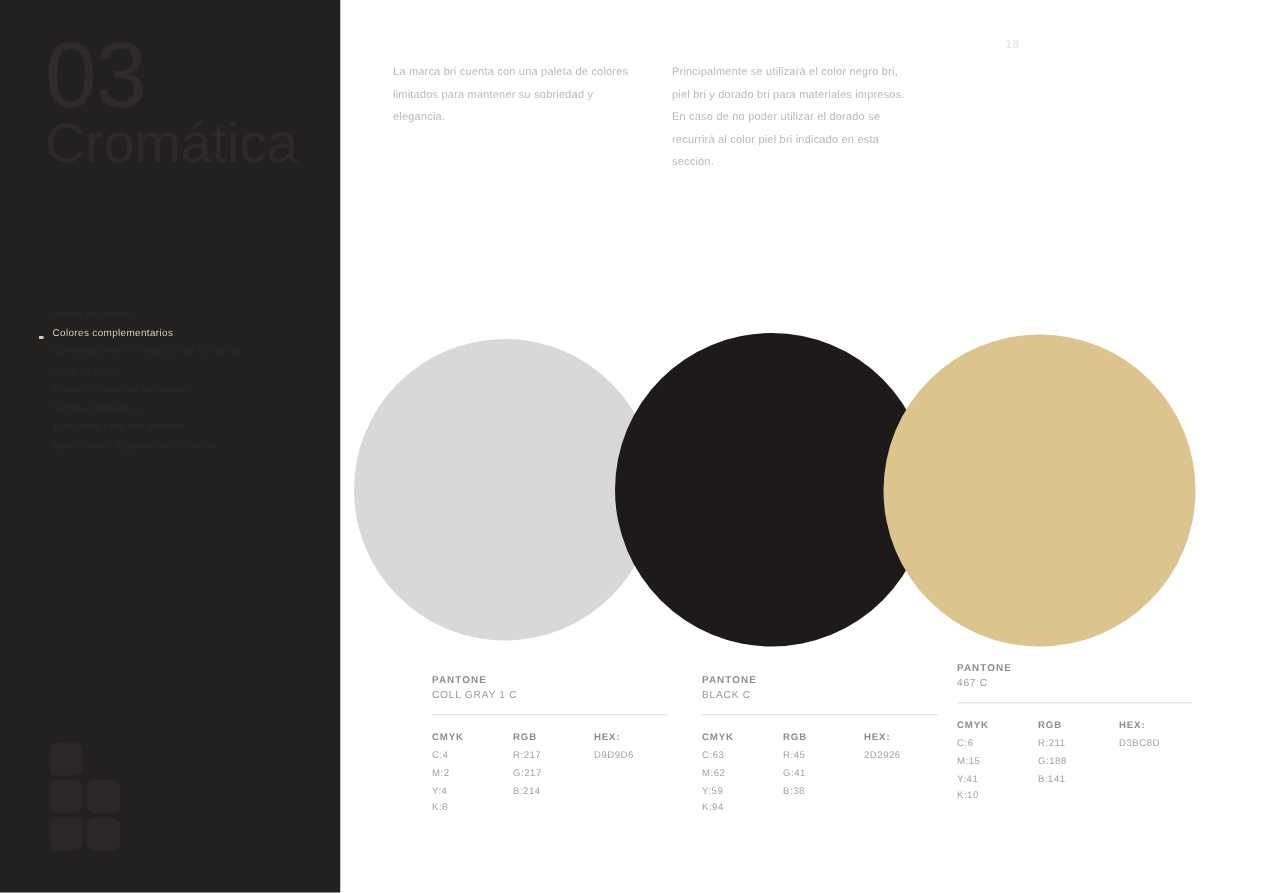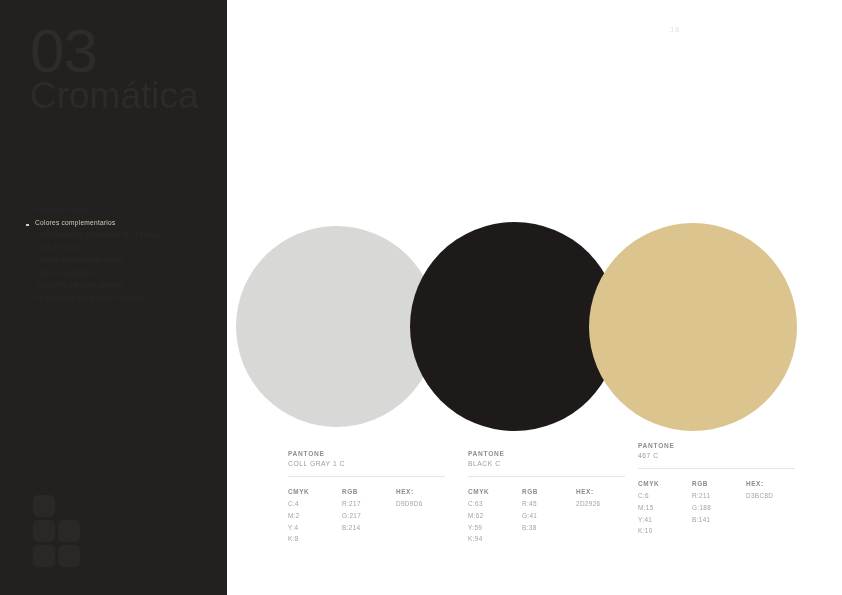--- a/index.html
+++ b/index.html
@@ -178,20 +178,26 @@
       </div>
     </div>
 
   </aside>
 
   <main class="main">
 
     <div class="page-number">18</div>
 
     <section class="intro">
+      <div class="intro-col">
+        <p>La marca bri cuenta con una paleta de colores limitados para mantener su sobriedad y elegancia.</p>
+      </div>
+      <div class="intro-col">
+        <p>Principalmente se utilizará el color negro bri, piel bri y dorado bri para materiales impresos. En caso de no poder utilizar el dorado se recurrirá al color piel bri indicado en esta sección.</p>
+      </div>
     </section>
 
     <div class="circles">
       <div class="circ circ-gray"></div>
       <div class="circ circ-black"></div>
       <div class="circ circ-gold"></div>
     </div>
 
     <section class="swatches">
 

